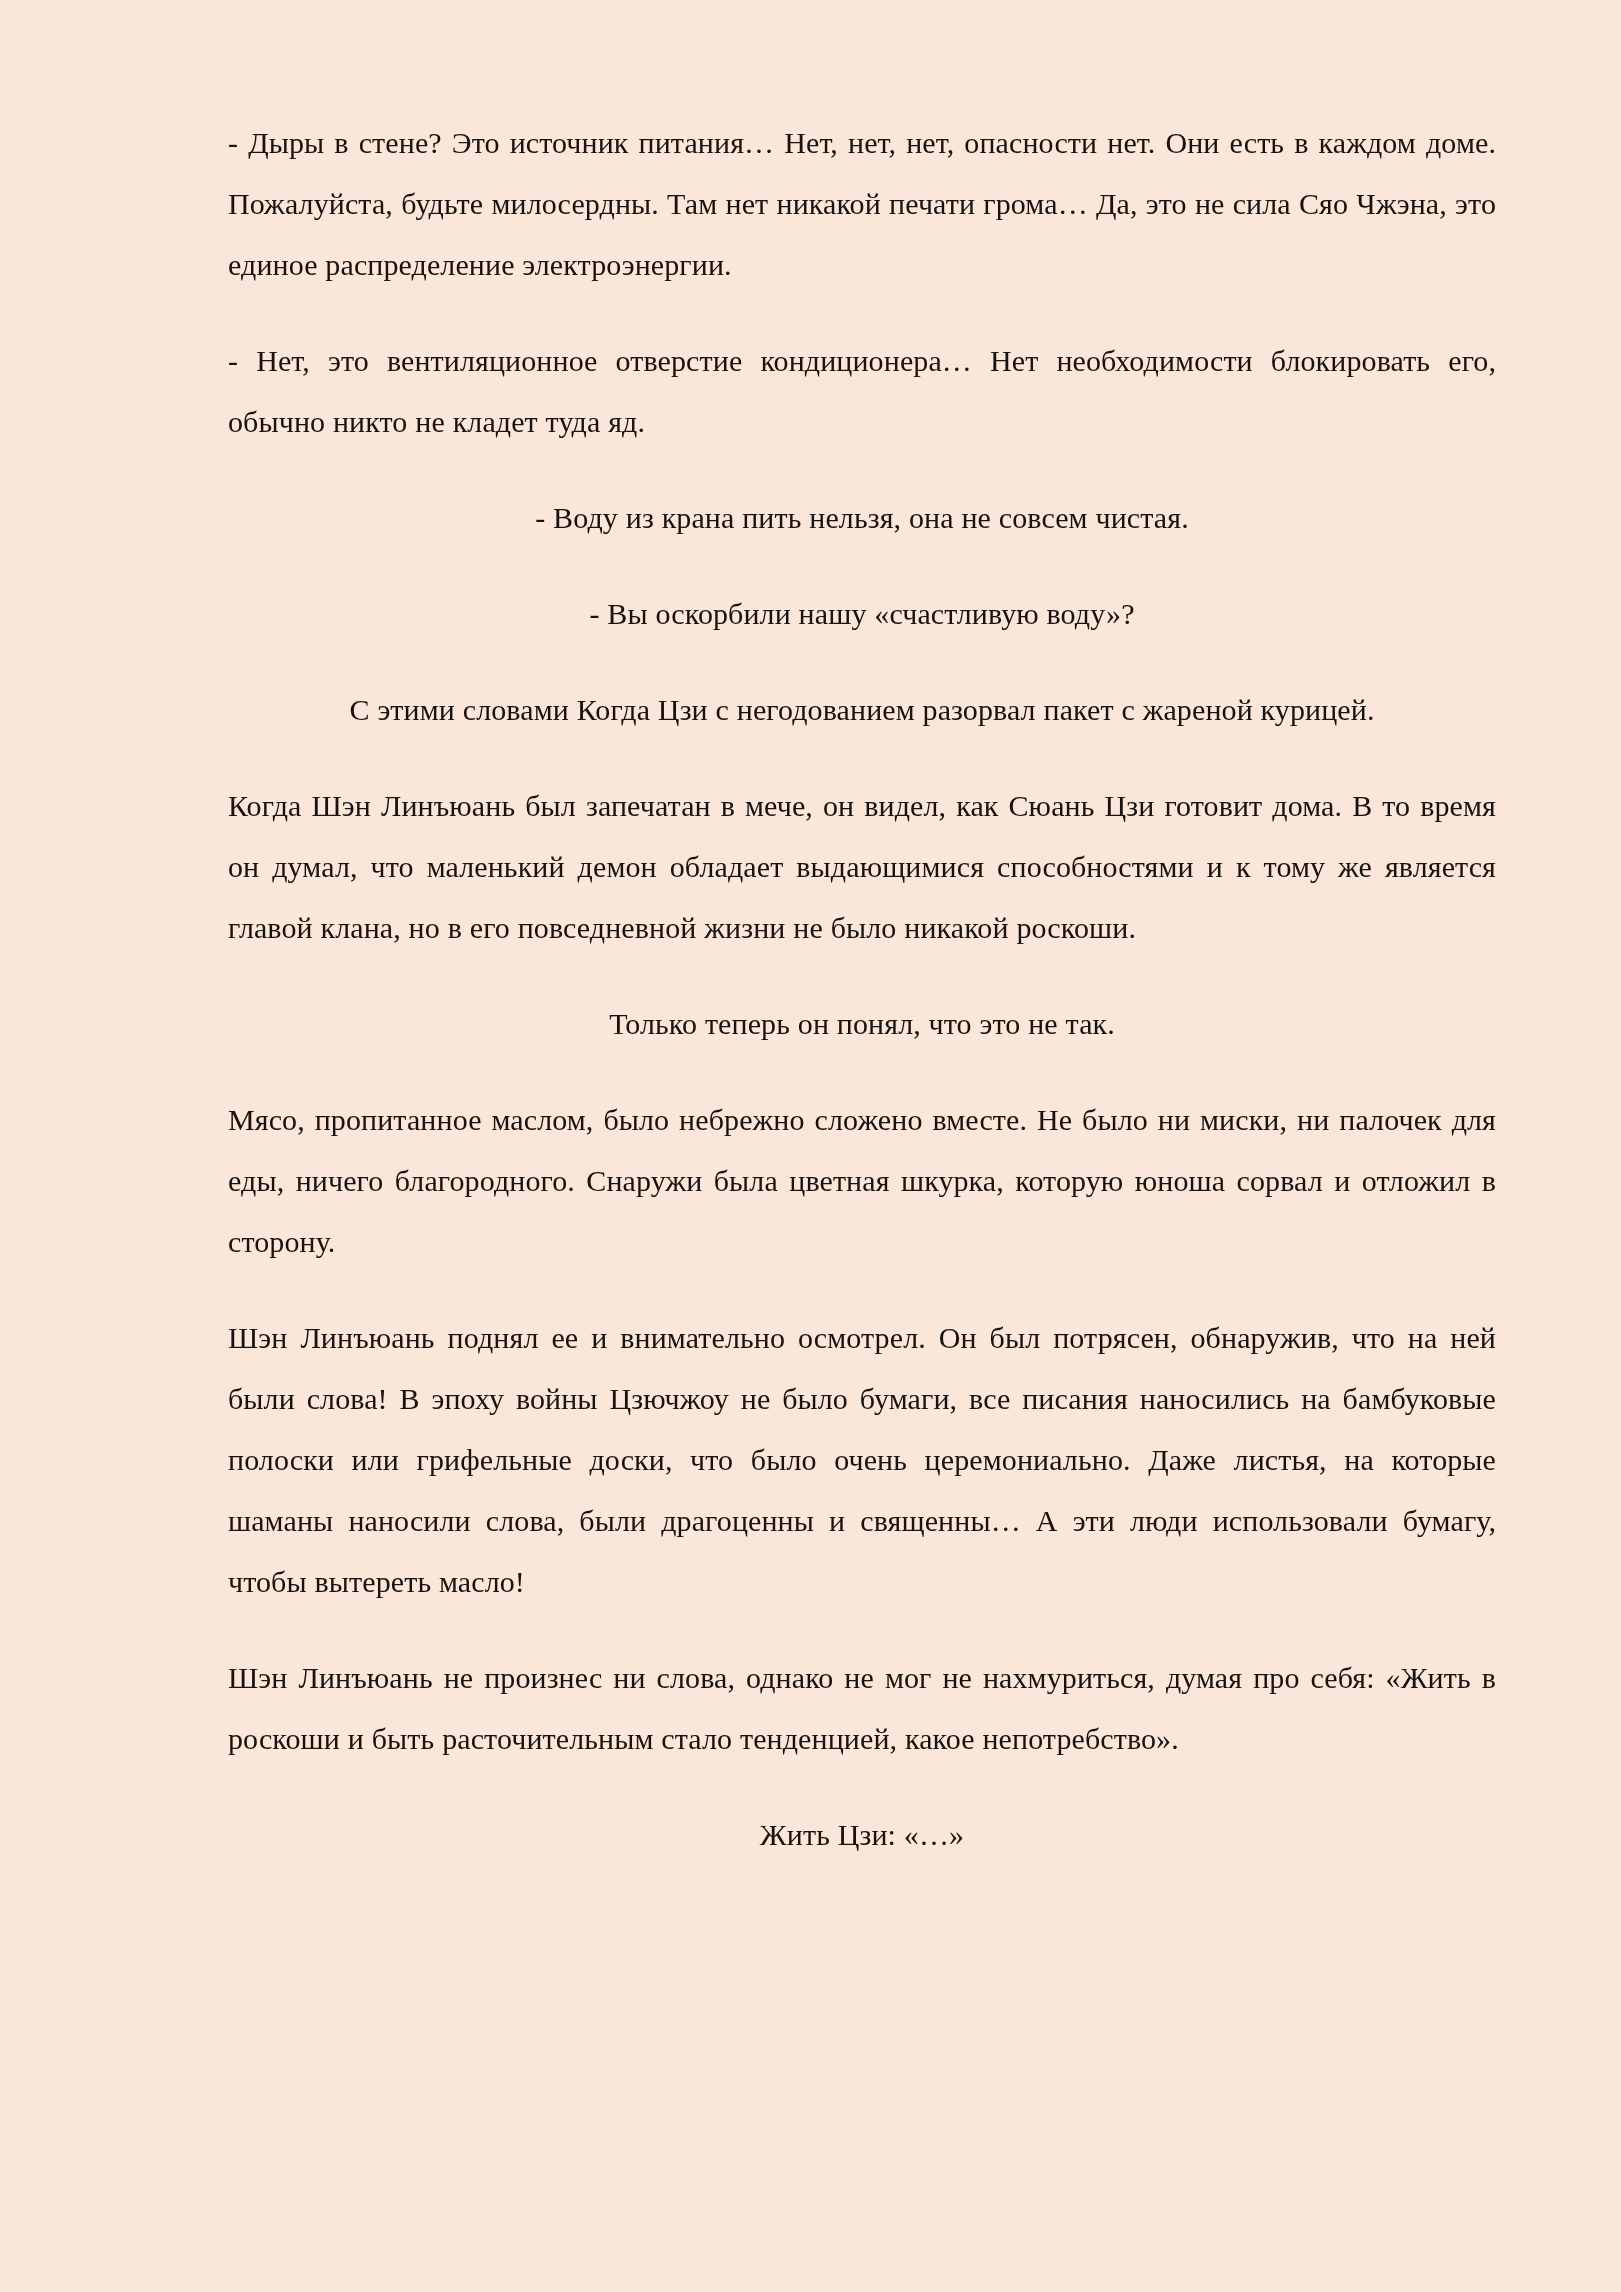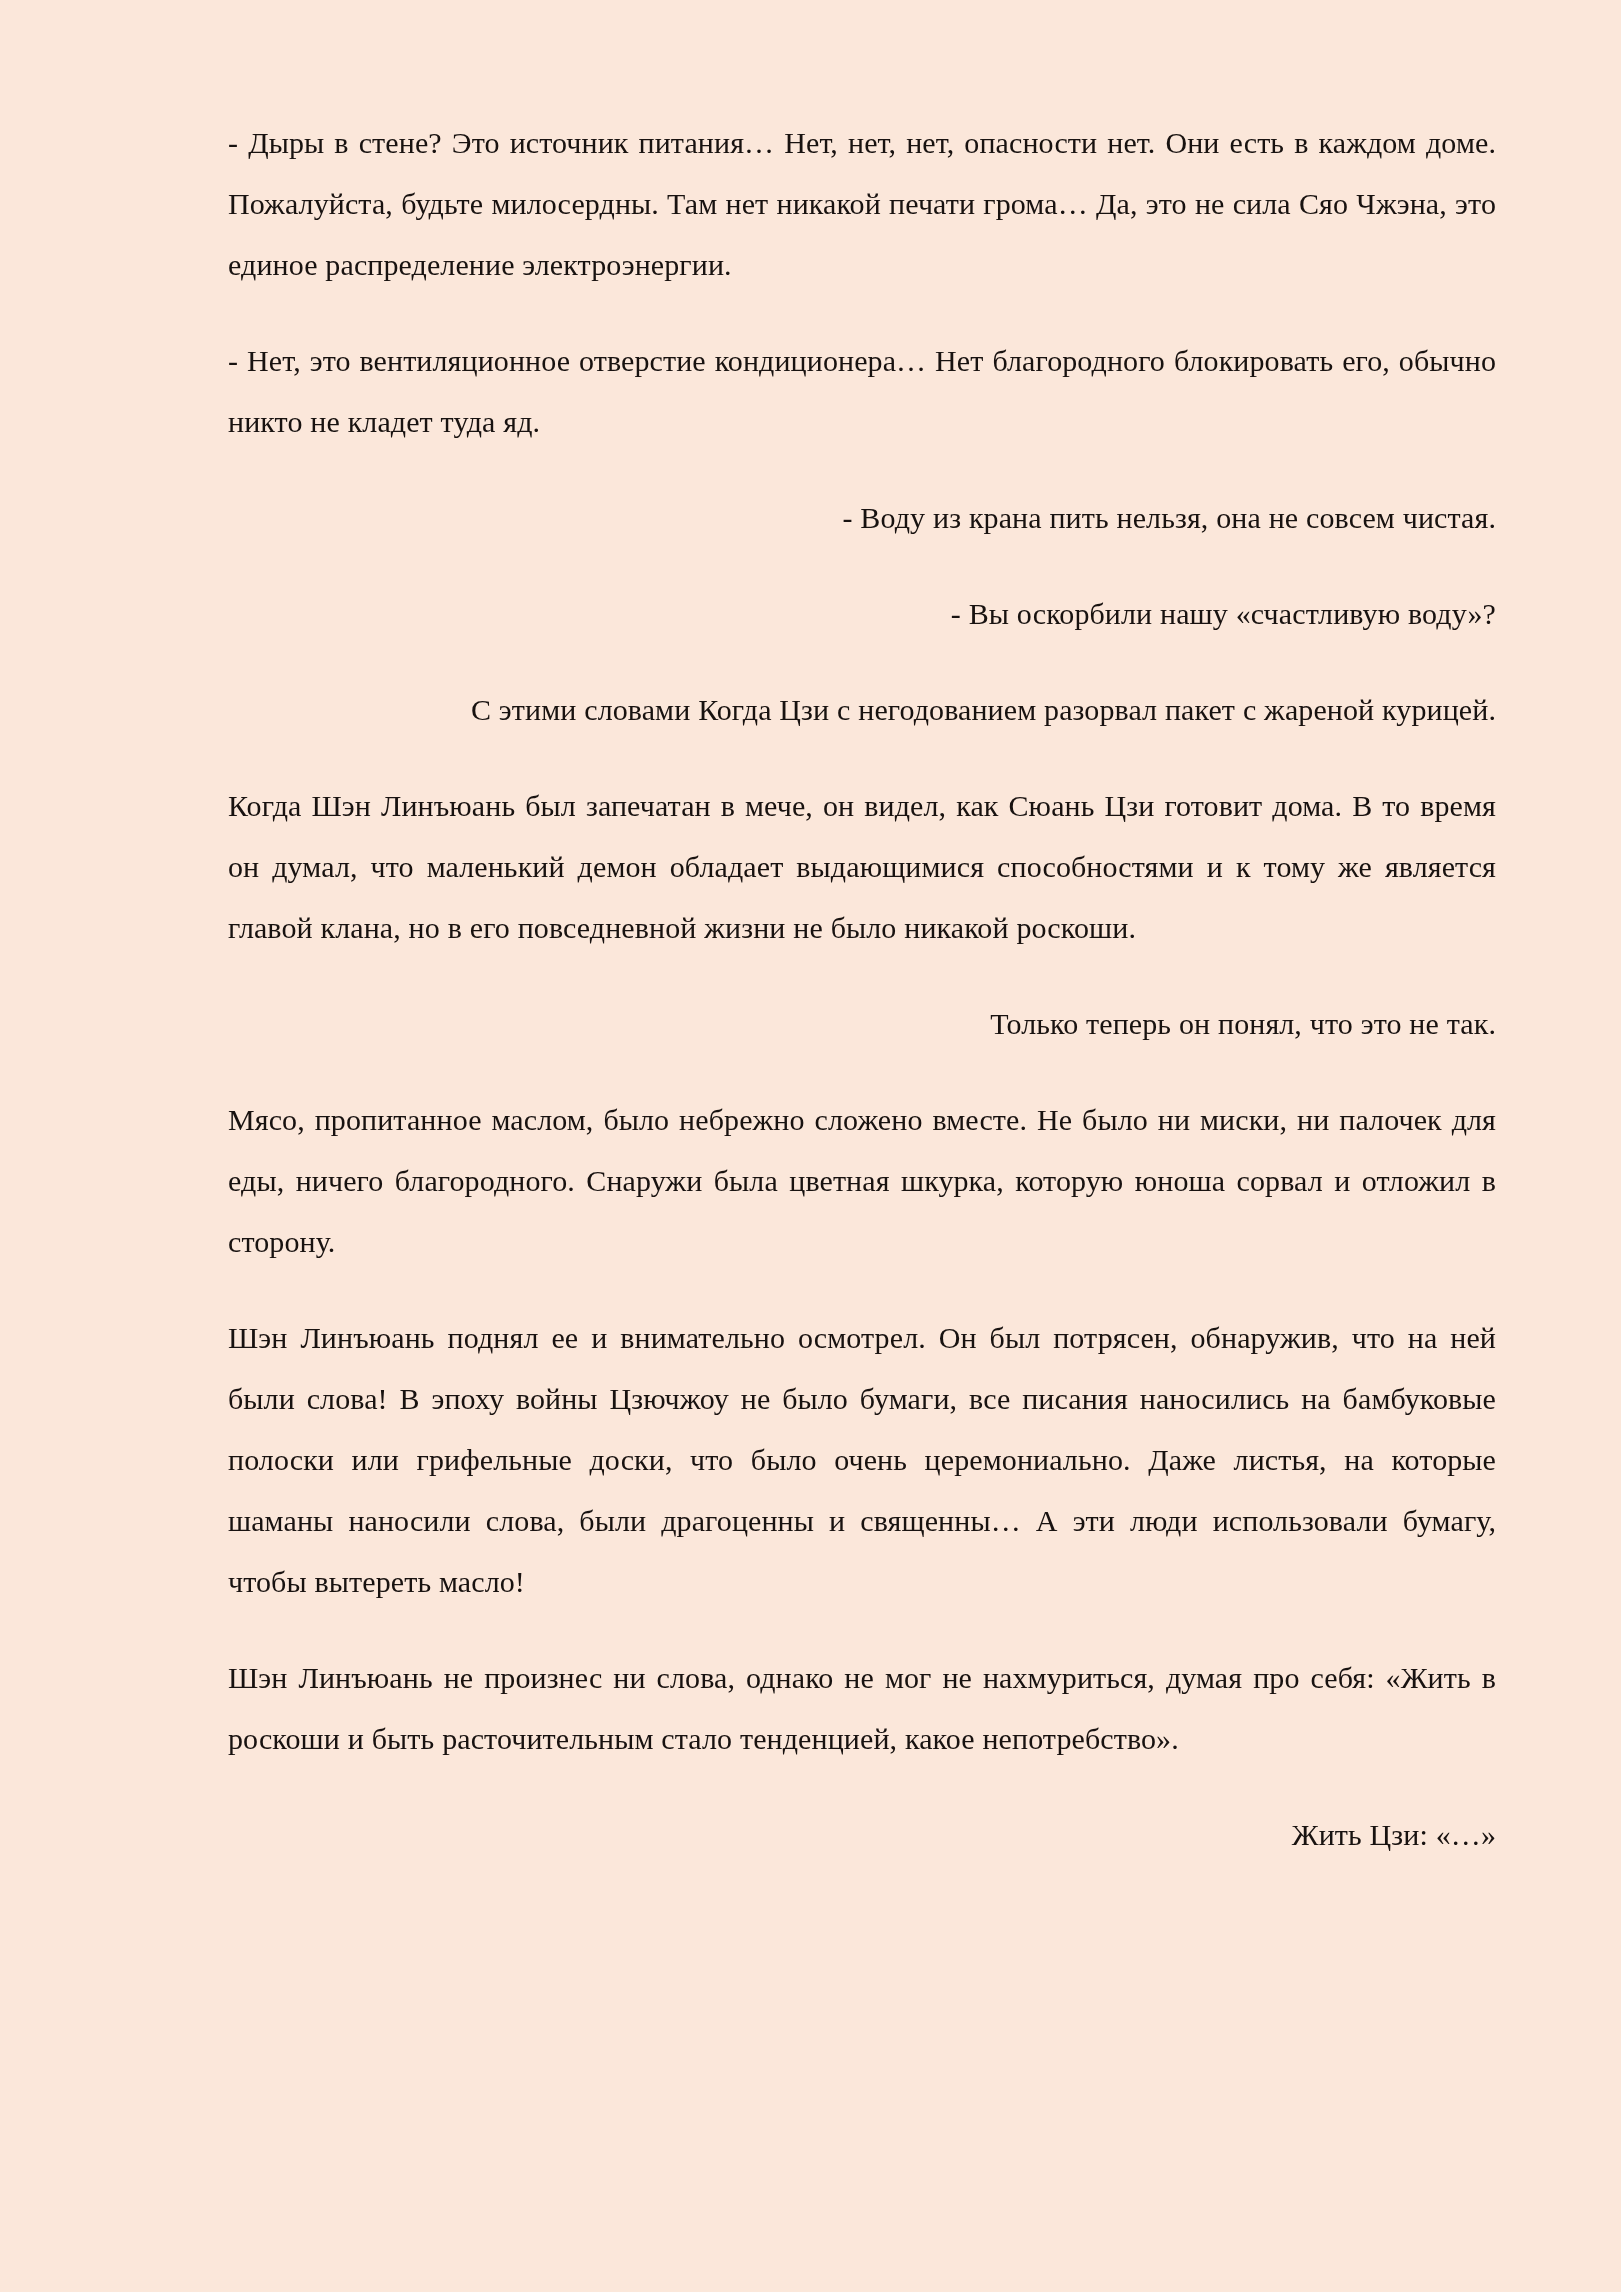--- a/index.html
+++ b/index.html
@@ -39,32 +39,32 @@
     color: #181210;
     hyphens: none;
   }
 
   p.para:last-child {
     margin-bottom: 0;
   }
 
   
   p.para.short {
-    text-align: right;
+    text-align: center;
   }
 </style>
 </head>
 <body style="background: rgb(251, 231, 218); color: rgb(24, 18, 16);">
 
 <div class="page" style="background: rgb(251, 231, 218);">
   <div class="content">
 
     <p class="para">- Дыры в стене? Это источник питания… Нет, нет, нет, опасности нет. Они есть в каждом доме. Пожалуйста, будьте милосердны. Там нет никакой печати грома… Да, это не сила Сяо Чжэна, это единое распределение электроэнергии.</p>
 
-    <p class="para">-  Нет, это вентиляционное отверстие кондиционера… Нет благородного блокировать его, обычно никто не кладет туда яд.</p>
+    <p class="para">-  Нет, это вентиляционное отверстие кондиционера… Нет необходимости блокировать его, обычно никто не кладет туда яд.</p>
 
     <p class="para short">- Воду из крана пить нельзя, она не совсем чистая.</p>
 
 
     <p class="para short">- Вы оскорбили нашу «счастливую воду»?</p>
 
     <p class="para short"> С этими словами Когда Цзи с негодованием разорвал пакет с жареной курицей.</p>
 
     <p class="para">Когда Шэн Линъюань был запечатан в мече, он видел, как Сюань Цзи готовит дома. В то время он думал, что маленький демон обладает выдающимися способностями и к тому же является главой клана, но в его повседневной жизни не было никакой роскоши.</p>
 

